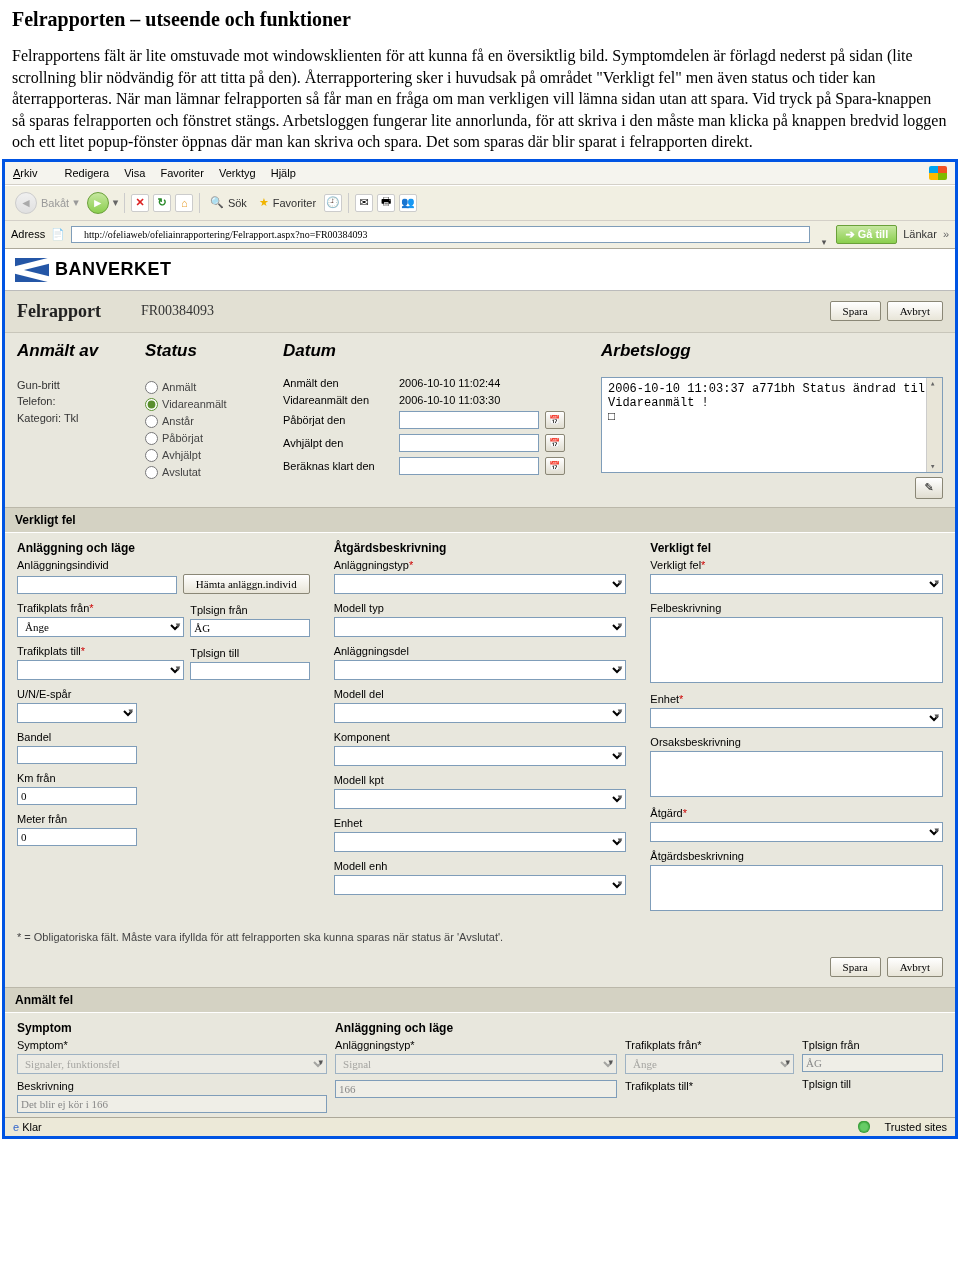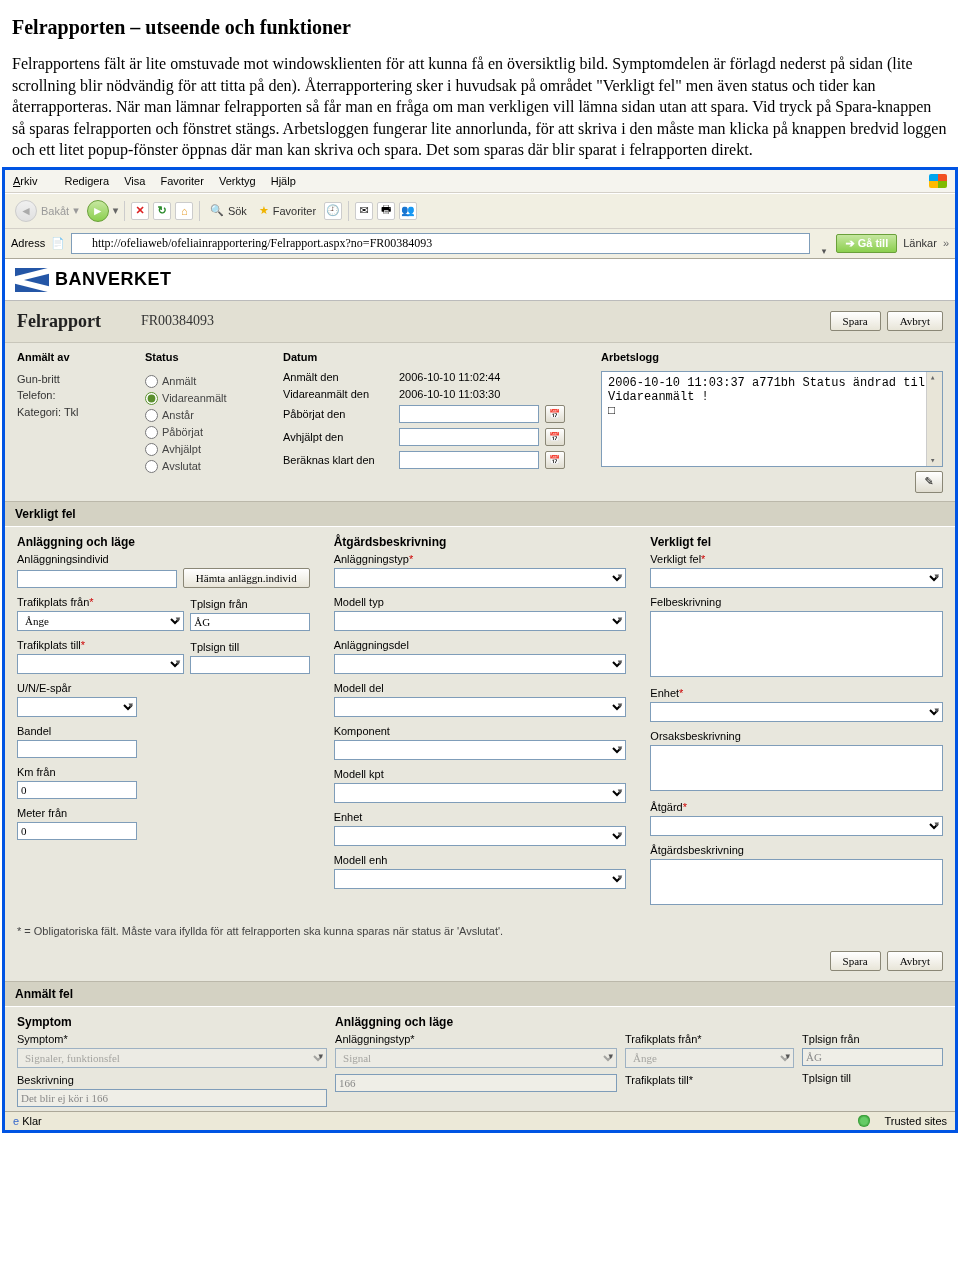--- a/index.html
+++ b/index.html
@@ -1,54 +1,54 @@
 <!DOCTYPE html>
 <html><head>
 <meta charset="utf-8">
 <style>
   * { box-sizing: border-box; margin: 0; padding: 0; }
   body { font-family: "Times New Roman", serif; font-size: 16px; background: #fff; width: 960px; }
-  .doc { padding: 8px 12px 0 12px; margin-top: 8px; }
+  .doc { padding: 8px 12px 0 12px; }
   .doc h2 { font-size: 20px; font-weight: bold; margin-bottom: 14px; }
   .doc p { font-size: 16px; line-height: 1.35; margin-bottom: 6px; }
   .browser { border: 3px solid #0054e3; background: #ece9d8; font-family: Tahoma, Arial, sans-serif; font-size: 11px; color: #000; margin: 6px 2px 0 2px; }
   .menubar { background: #f5f4ee; padding: 4px 8px; border-bottom: 1px solid #d4d0c8; display: flex; align-items: center; justify-content: space-between; }
   .menubar-left span { margin-right: 12px; }
   .menubar-left span u { text-decoration: underline; }
   .winflag { width: 18px; height: 14px; background: conic-gradient(#f25022 25%, #7fba00 0 50%, #ffb900 0 75%, #00a4ef 0); border-radius: 2px; }
   .toolbar { background: #f1efe2; padding: 4px 6px; border-top: 1px solid #fff; border-bottom: 1px solid #d4d0c8; display: flex; align-items: center; gap: 4px; }
   .tbtn { display: inline-flex; align-items: center; gap: 4px; padding: 2px 4px; border-radius: 3px; color: #999; }
   .ticon { width: 22px; height: 22px; border-radius: 50%; display: inline-flex; align-items: center; justify-content: center; font-size: 12px; }
   .nav-off { background: linear-gradient(#f0f0f0,#e0e0e0); border:1px solid #ccc; color:#aaa; }
   .nav-on { background: linear-gradient(#c6e7a0,#8bcf4e); border:1px solid #6aa03a; color:#fff; }
   .sep { width:1px; height:20px; background:#ccc; margin:0 2px; }
   .sq { width:18px; height:18px; border:1px solid #ccc; display:inline-flex; align-items:center; justify-content:center; border-radius:2px; background:#fff; }
   .red { color:#d22; font-weight:bold; }
   .grn { color:#2a8a2a; font-weight:bold; }
   .addrbar { background:#f1efe2; padding:4px 6px; border-bottom:1px solid #aca899; display:flex; align-items:center; gap:6px; }
-  .addrbar input { flex:1; border:1px solid #7f9db9; padding:2px 20px; font-size:12px; font-family:Tahoma; }
+  .addrbar input { flex:1; border:1px solid #7f9db9; padding:2px 12px; font-size:10px; font-family:Tahoma; }
   .go { background:linear-gradient(#c6e7a0,#8bcf4e); border:1px solid #6aa03a; color:#fff; padding:2px 8px; border-radius:2px; font-size:11px; font-weight:bold; }
   .page { background:#e8e7dd; padding:0; border-top:1px solid #fff; }
   .logo { background:#fff; padding:8px 10px; display:flex; align-items:center; gap:6px; border-bottom:1px solid #bbb; }
   .logomark { width:34px; height:24px; background:#2456a6; position:relative; overflow:hidden; }
   .logomark::before, .logomark::after { content:''; position:absolute; left:-4px; right:-4px; height:6px; background:#fff; }
   .logomark::before { top:4px; transform:rotate(-14deg); }
   .logomark::after { bottom:4px; transform:rotate(14deg); }
   .logotext { font-size:18px; font-weight:bold; letter-spacing:0.5px; }
   .hdr { display:flex; justify-content:space-between; align-items:center; padding:10px 12px; background:#e2e0d3; border-bottom:1px solid #c8c6ba; }
   .hdr-left { display:flex; align-items:center; gap:40px; }
   .hdr h1 { font-size:18px; font-weight:bold; font-family:Tahoma; color:#222; }
   .hdr .rid { font-size:14px; font-family:Tahoma; color:#333; }
   .btns { display:flex; gap:6px; }
   .wbtn { background:linear-gradient(#fff,#e8e5d8); border:1px solid #8a8776; padding:3px 12px; font-size:11px; font-family:Tahoma; border-radius:2px; cursor:pointer; }
   .panel { padding:8px 12px; background:#e8e7dd; }
   .row { display:flex; gap:18px; align-items:flex-start; }
   .col { display:flex; flex-direction:column; }
   .fsec { font-size:11px; }
-  .fsec .title { font-weight:bold; font-size:11px; margin-bottom:8px; }
+  .fsec .title { font-weight:bold; font-size:17px; margin-bottom:16px;font-style:italic; }
   .fval { font-size:11px; color:#333; line-height:1.5; }
   .radio-list label { display:flex; align-items:center; gap:4px; font-size:11px; margin:4px 0; color:#444; }
   .radio-list input { margin:0; accent-color:#5a8f2e; }
   .date-grid { display:grid; grid-template-columns:110px 140px 22px; gap:5px 6px; align-items:center; font-size:11px; }
   .dinput { border:1px solid #7f9db9; width:100%; padding:2px 3px; font-size:11px; height:18px; }
   .calbtn { width:20px; height:18px; border:1px solid #8a8776; background:linear-gradient(#fff,#e0ddd0); border-radius:2px; font-size:9px; display:flex; align-items:center; justify-content:center; color:#555; }
   .logbox { border:1px solid #7f9db9; background:#fff; font-family:"Courier New",monospace; font-size:12px; padding:4px 6px; height:96px; overflow:auto; position:relative; }
   .logbox .scroll { position:absolute; right:0; top:0; bottom:0; width:16px; background:#e8e5d8; border-left:1px solid #ccc; }
   .logbox .scroll::before { content:'▴'; position:absolute; top:0; left:3px; font-size:9px; color:#666; }
   .logbox .scroll::after { content:'▾'; position:absolute; bottom:0; left:3px; font-size:9px; color:#666; }

